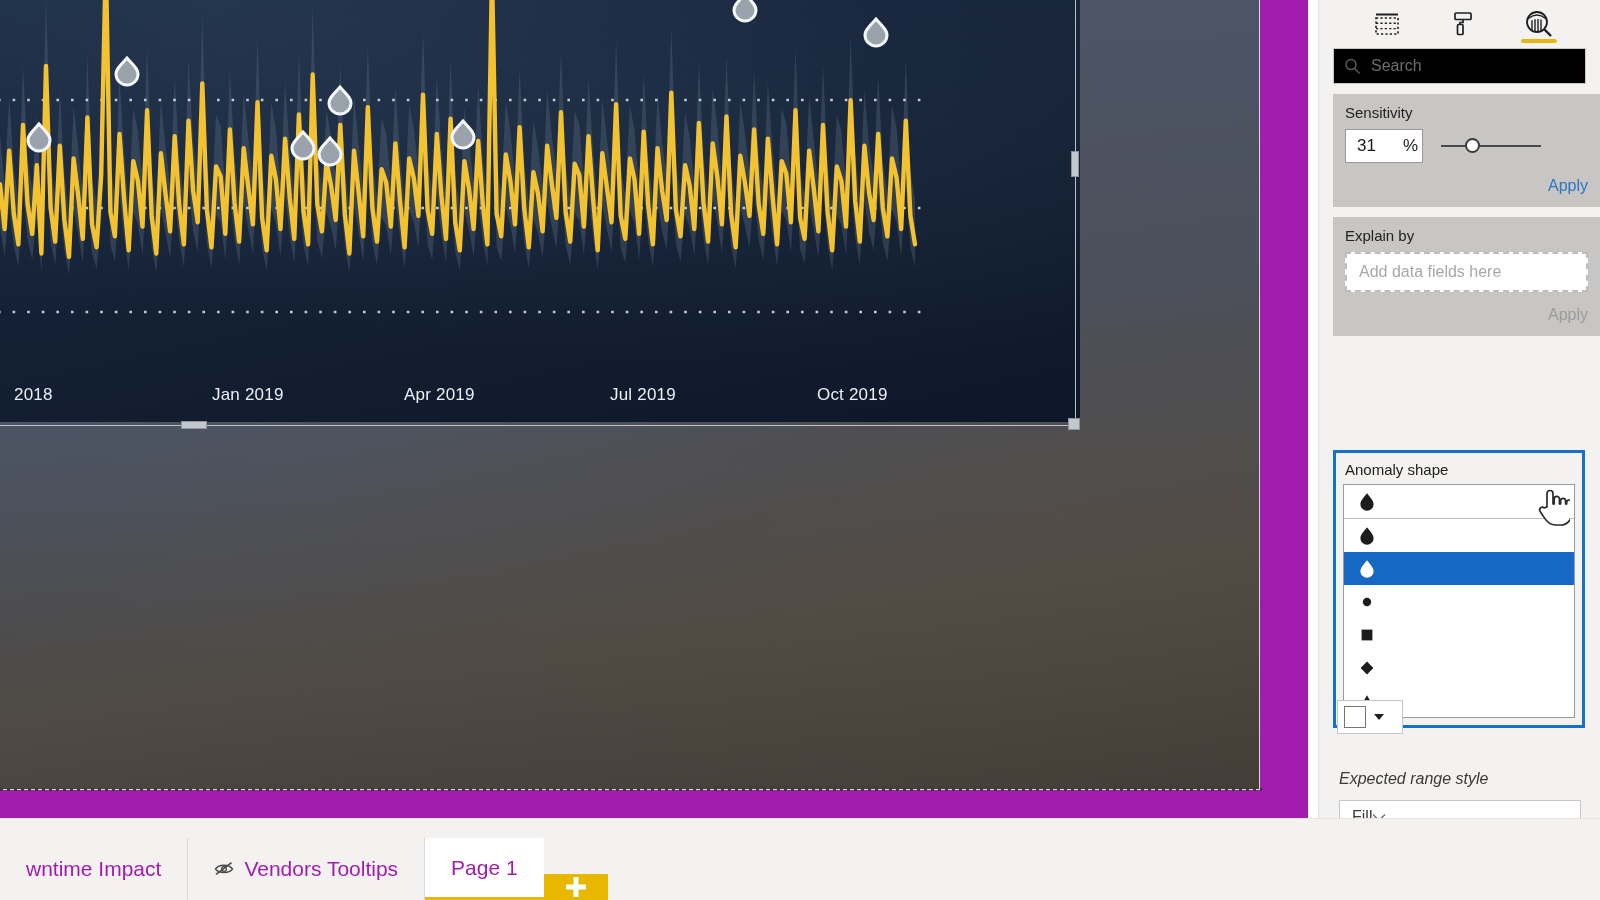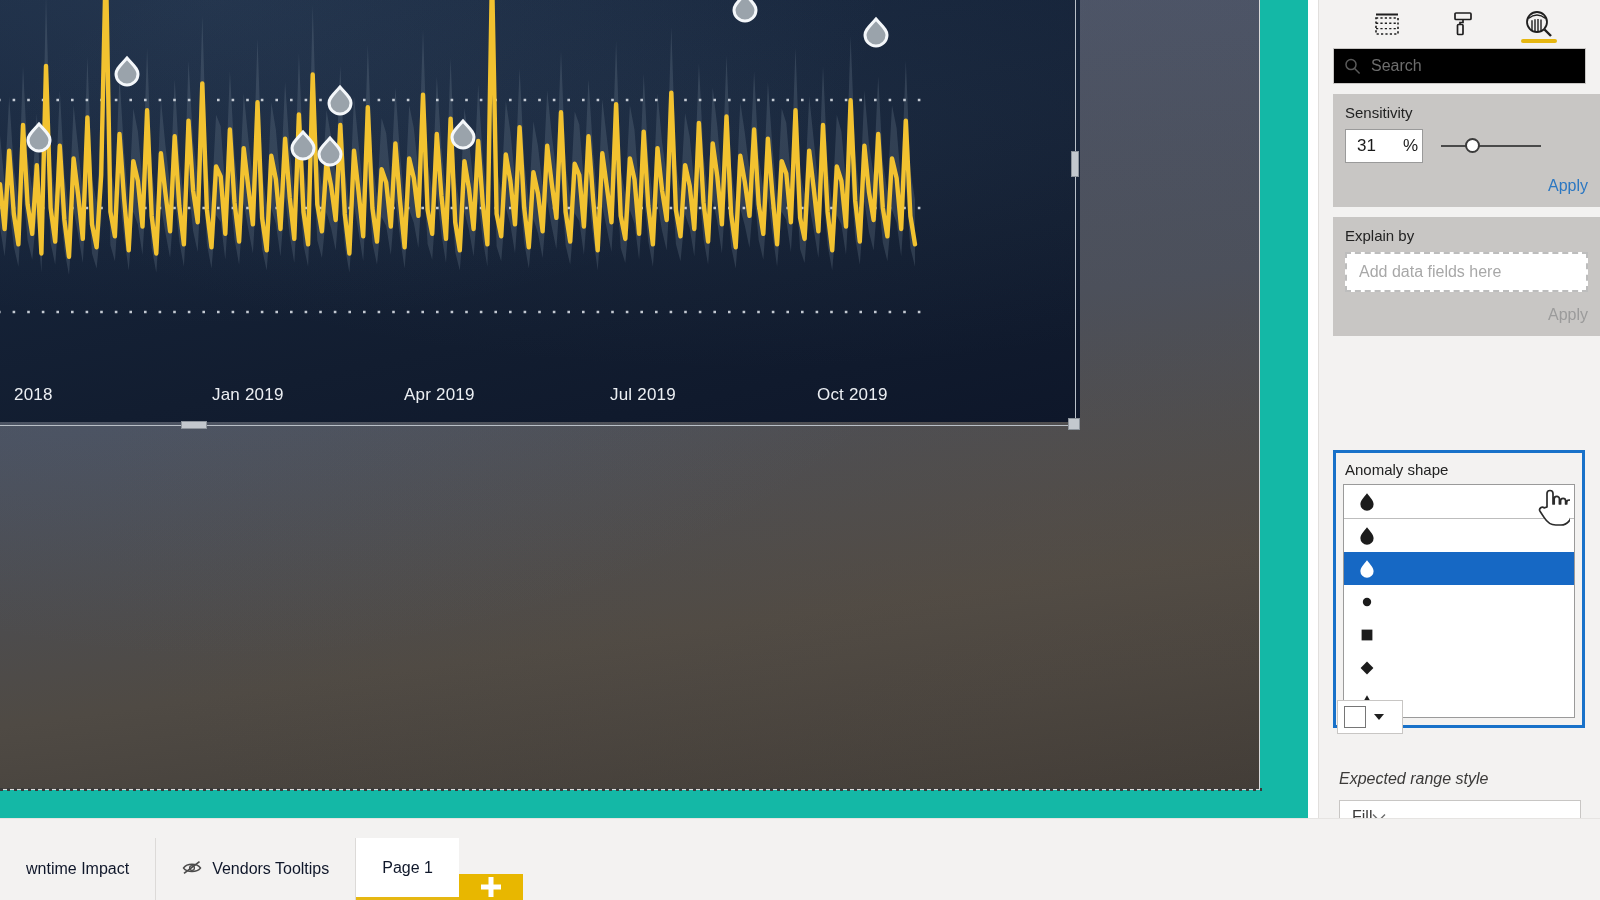--- a/index.html
+++ b/index.html
@@ -8,21 +8,21 @@
     overflow: hidden;
     font-family: "Liberation Sans", sans-serif;
     background: #ffffff;
   }
   #app { position: relative; width: 1600px; height: 900px; }
 
   
   #canvas-area {
     position: absolute; left: 0; top: 0;
     width: 1308px; height: 818px;
-    background: #14b8a6;
+    background: #a21caf;
     overflow: hidden;
   }
   #page-canvas {
     position: absolute; left: -40px; top: -118px;
     width: 1300px; height: 908px;
     background:
       radial-gradient(ellipse at 20% 8%, rgba(120,140,160,0.20), rgba(0,0,0,0) 60%),
       radial-gradient(ellipse at 85% 70%, rgba(90,80,70,0.30), rgba(0,0,0,0) 62%),
       linear-gradient(172deg, #5a6275 0%, #4d5568 24%, #49505f 52%, #4f4a44 78%, #3f3a35 100%);
     border: 1px solid #d9d9d9;
@@ -170,21 +170,21 @@
 
   
   #tabbar {
     position: absolute; left: 0; top: 818px; width: 1600px; height: 82px;
     background: #f3f2f1; border-top: 1px solid #e6e4e2;
     display: flex; align-items: flex-end;
   }
   #tabs-inner { display: flex; align-items: stretch; height: 62px; }
   .page-tab {
     display: flex; align-items: center; gap: 10px;
-    padding: 0 26px; font-size: 16px; color: #0f172a; cursor: pointer;
+    padding: 0 26px; font-size: 21px; color: #a21caf; cursor: pointer;
     border-right: 1px solid #dcdad8;
     background: #f3f2f1;
   }
   .page-tab.active {
     background: #ffffff; border-bottom: 3px solid #e6b711; border-right: none;
   }
   #add-page-tab {
     width: 64px; background: #e8b700;
     display: flex; align-items: center; justify-content: center; cursor: pointer;
   }

